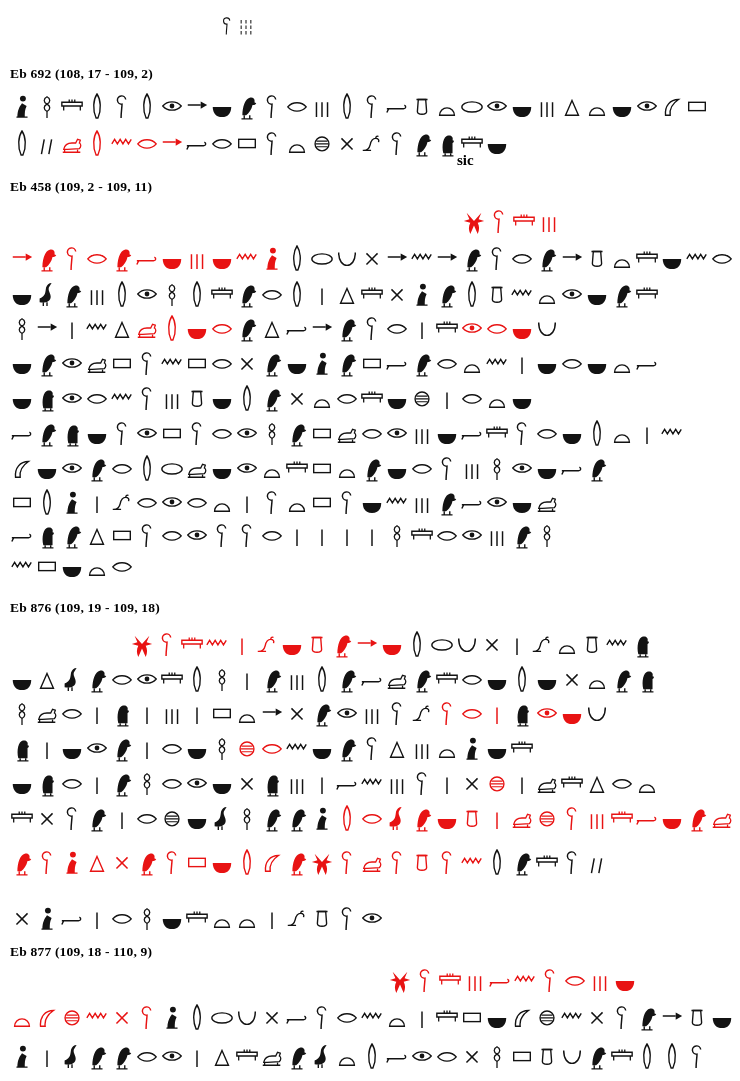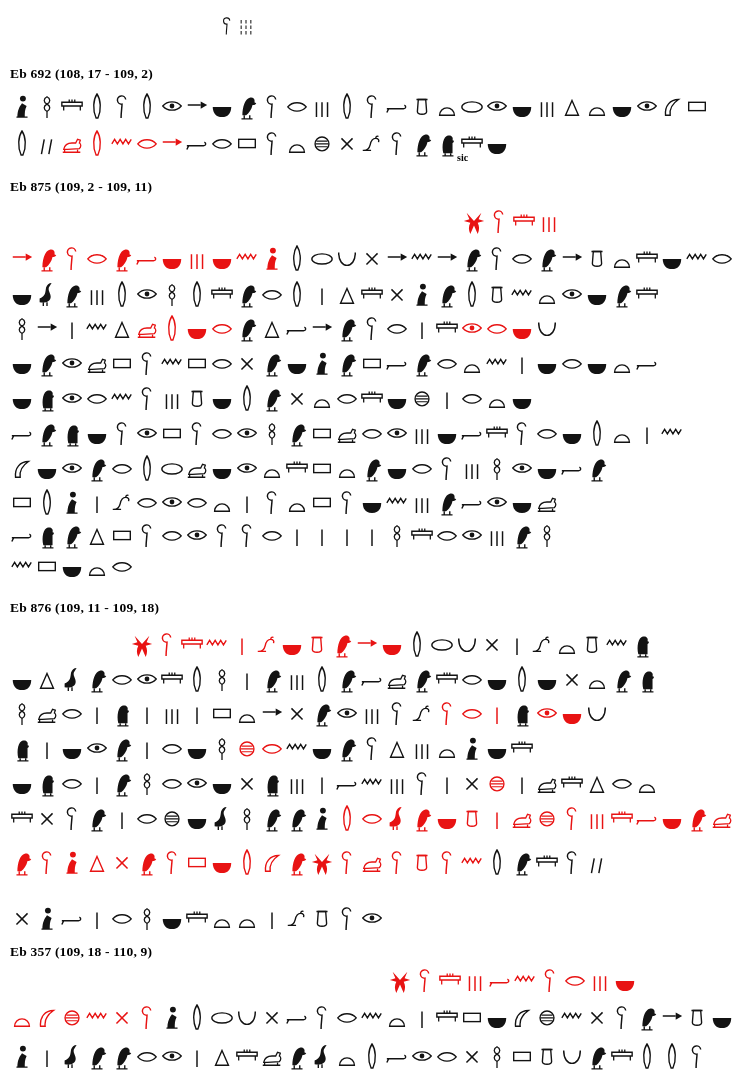--- a/index.html
+++ b/index.html
@@ -11,21 +11,21 @@
   .hdr{
     position:absolute;left:10px;font-weight:bold;font-size:13.5px;color:#000;
     letter-spacing:.2px;white-space:nowrap;
   }
   .gl-line{position:absolute;display:flex;align-items:flex-end;height:34px;}
   .seg{display:flex;align-items:flex-end;}
   .gl{width:24px;height:32px;flex:0 0 auto;margin-right:1px;display:block;}
   .top-glyphs{position:absolute;top:12px;left:218px;display:flex;align-items:flex-end;}
   .top-glyphs .gl{width:18px;height:27px;}
   .sic{
-    position:absolute;top:152px;left:457px;font-weight:bold;font-size:10px;color:#000;
+    position:absolute;top:152px;left:457px;font-weight:bold;font-size:15px;color:#000;
   }
   svg.defs{position:absolute;width:0;height:0;overflow:hidden;}
 </style>
 </head>
 <body>
 
 <svg class="defs" aria-hidden="true">
   <symbol id="g-b" viewBox="0 0 26 32">
     <path d="M8 26 C8 17 11 8 16 7 C20 6 22 9 21 12 L23 13 C22 15 20 15 19 15 C18 20 15 24 12 26 Z" fill="currentColor" stroke="none"></path>
     <path d="M10 26 V30 M16 26 V30 M7 30 H19" fill="none" stroke="currentColor" stroke-width="1.5"></path>
@@ -135,23 +135,23 @@
         <svg class="gl" viewBox="0 0 26 32">
           <use href="#g-c"></use>
         </svg>
         <svg class="gl" viewBox="0 0 26 32">
           <use href="#g-9"></use>
         </svg>
       </span>
     </div>
 
   <div class="hdr" style="top:66px">Eb 692 (108, 17 - 109, 2)</div>
-  <div class="hdr" style="top:179px">Eb 875 (109, 2 - 109, 11)</div>
-  <div class="hdr" style="top:600px">Eb 876 (109, 11 - 109, 18)</div>
-  <div class="hdr" style="top:944px">Eb 357 (109, 18 - 110, 9)</div>
+  <div class="hdr" style="top:179px">Eb 458 (109, 2 - 109, 11)</div>
+  <div class="hdr" style="top:600px">Eb 876 (109, 19 - 109, 18)</div>
+  <div class="hdr" style="top:944px">Eb 877 (109, 18 - 110, 9)</div>
 
   <div class="sic">sic</div>
 <div class="gl-line" style="top: 88px; left: 10px;">
       <span class="seg" style="color: rgb(19, 19, 19);">
         <svg class="gl" viewBox="0 0 26 32">
           <use href="#g-s"></use>
         </svg>
         <svg class="gl" viewBox="0 0 26 32">
           <use href="#g-L"></use>
         </svg>

